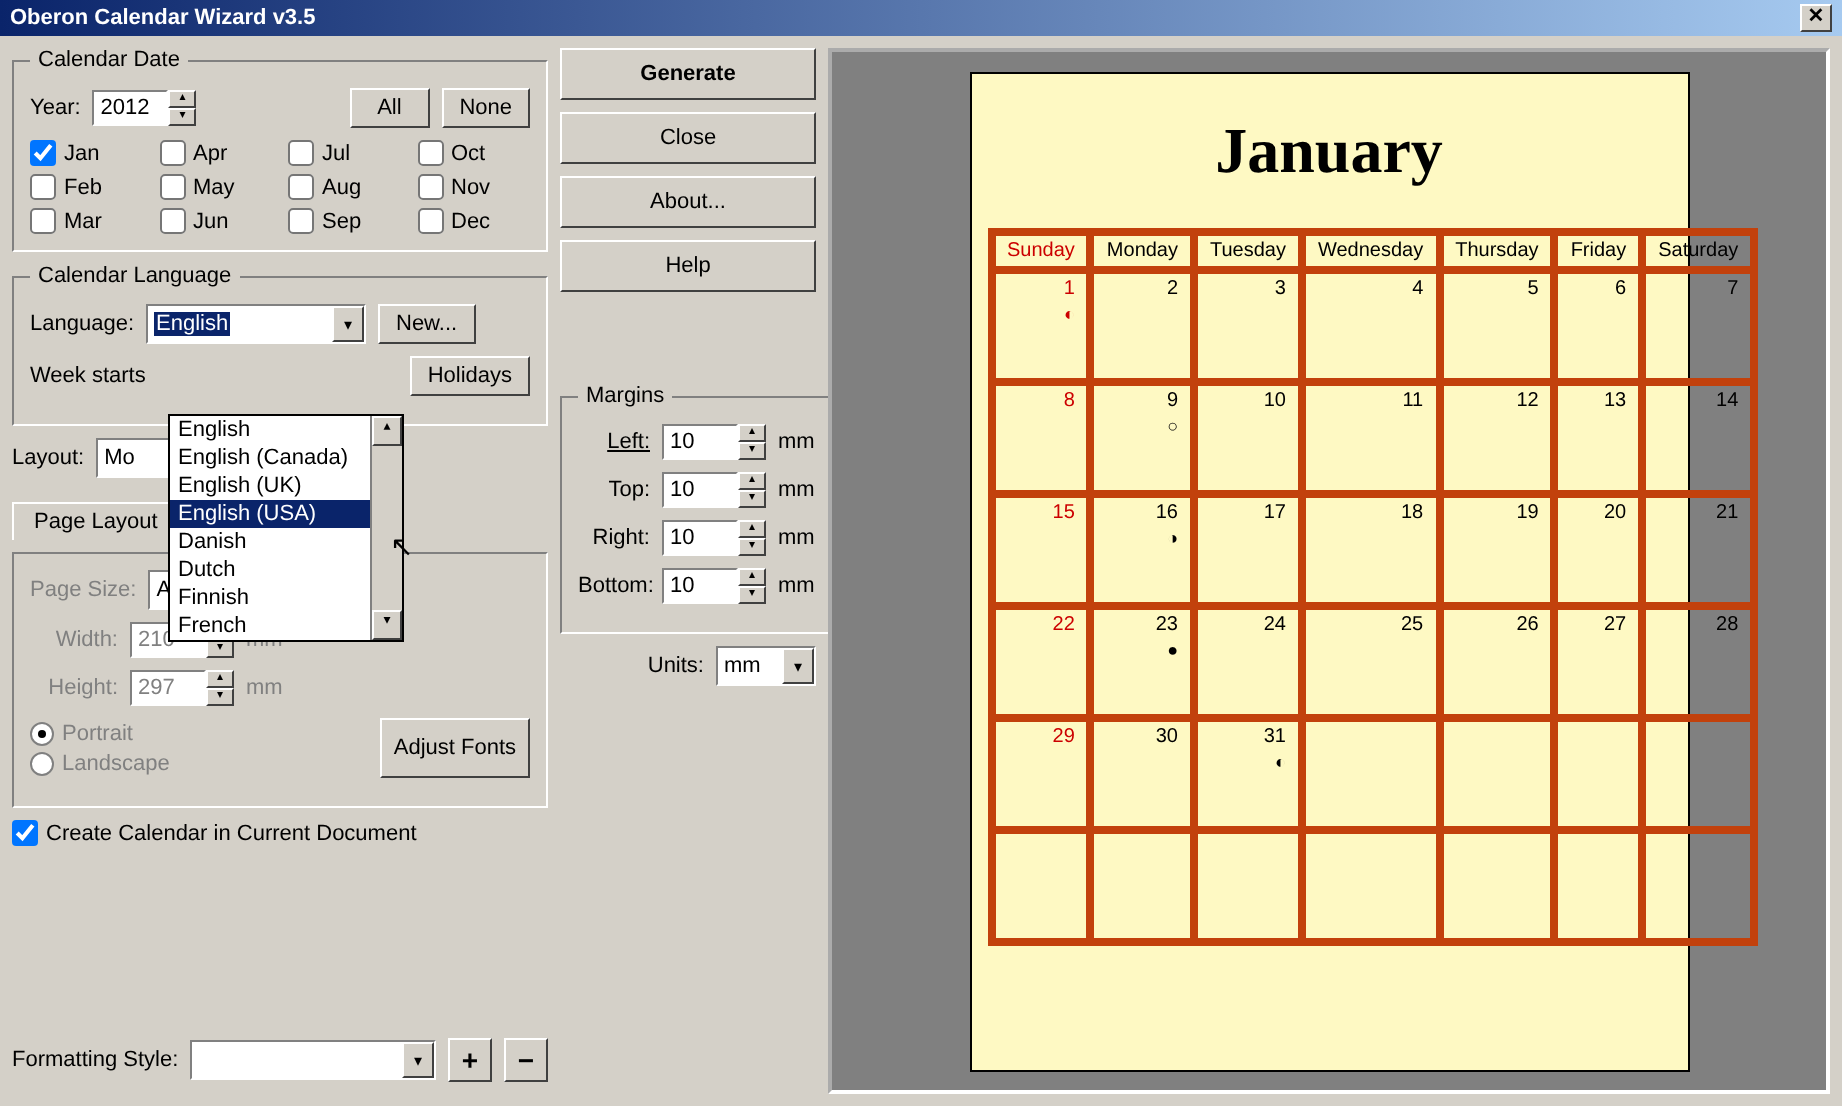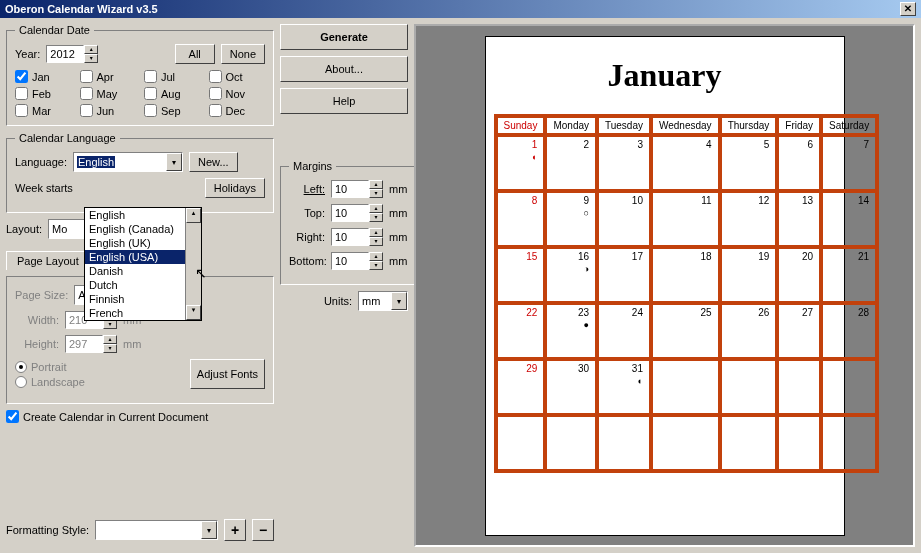--- a/index.html
+++ b/index.html
@@ -37,21 +37,21 @@
 .tab { display: inline-block; background: #d4d0c8; border: 1px solid #fff; border-right-color:#808080; border-bottom: none; padding: 3px 10px; font-size: 11px; margin-right: -1px; }
 .tab.inactive { border-top-color: #808080; }
 label { font-size: 11px; }
 .disabled { color: #808080; }
 .radio { display: flex; align-items: center; gap: 4px; }
 .radio .dot { width: 12px; height: 12px; border: 1px solid #808080; border-radius: 50%; background: #fff; display:flex; align-items:center; justify-content:center; }
 .radio .dot.on::after { content:""; width:4px; height:4px; background:#000; border-radius:50%; }
 .pagenav { display: flex; gap: 2px; align-items: center; }
 .pagenav .pgbtn { width: 16px; height: 16px; background:#d4d0c8; border: 1px solid #fff; border-right-color:#404040; border-bottom-color:#404040; font-size: 8px; display:flex; align-items:center; justify-content:center; }
 
-.calpage { background: #ffffff; width: 360px; height: 500px; border: 1px solid #000; padding: 20px 8px; }
+.calpage { background: #fef9c3; width: 360px; height: 500px; border: 1px solid #000; padding: 20px 8px; }
 .calpage h1 { font-family: Georgia, serif; font-size: 32px; text-align: center; margin-bottom: 20px; font-weight: bold; }
 .calgrid { border-collapse: collapse; width: 100%; }
 .calgrid th, .calgrid td { border: 4px solid #c2410c; font-size: 10px; height: 56px; width: 14.28%; vertical-align: top; text-align: right; padding: 2px 6px; }
 .calgrid th { height: 16px; font-weight: normal; text-align: center; vertical-align: middle; }
 .calgrid th.sun { color: #c00; }
 .calgrid td.sun { color: #c00; }
 .moon { display: block; font-size: 9px; margin-top: 2px; text-align: right; }
 .sqbtn { width: 22px; height: 22px; background:#d4d0c8; border: 1px solid #fff; border-right-color:#404040; border-bottom-color:#404040; font-size: 14px; display:flex; align-items:center; justify-content:center; font-weight: bold; }
 .cursor { position: absolute; font-size: 14px; pointer-events: none; z-index: 200; }
 </style>
@@ -241,20 +241,21 @@
         <span class="seltxt"></span>
         <div class="selbtn"></div>
       </div>
       <div class="sqbtn">+</div>
       <div class="sqbtn">−</div>
     </div>
   </div>
 
   <div class="midpanel">
     <div class="btn wide" style="font-weight:bold;">Generate</div>
+    <div class="btn wide">Close</div>
     <div class="btn wide">About...</div>
     <div class="btn wide">Help</div>
     <div style="height:6px"></div>
     <div style="height:10px"></div>
     <div style="height:6px"></div>
     <fieldset>
       <legend>Margins</legend>
       <div class="row">
           <label style="width:36px;text-align:right;text-decoration:underline;">Left:</label>
           <div class="spinner">

